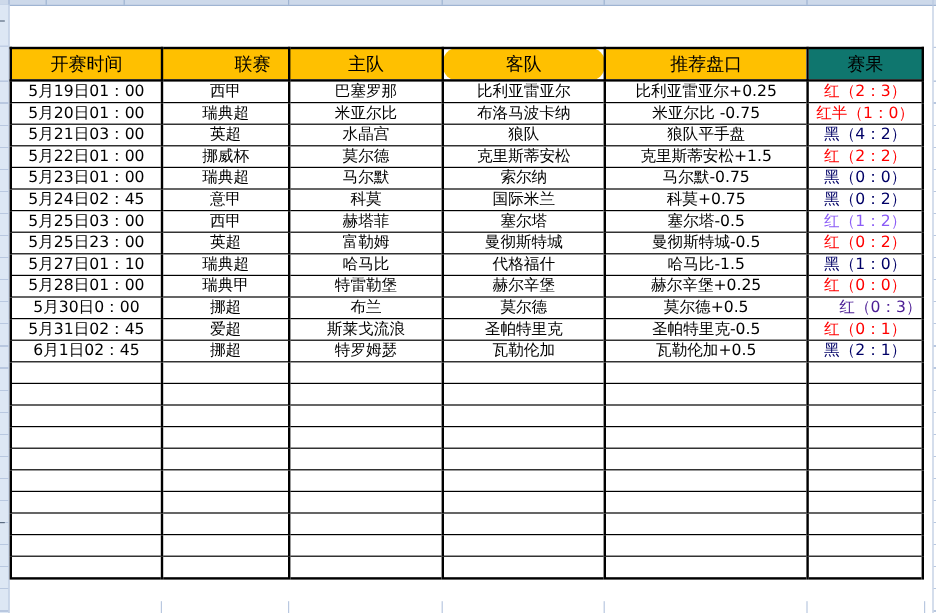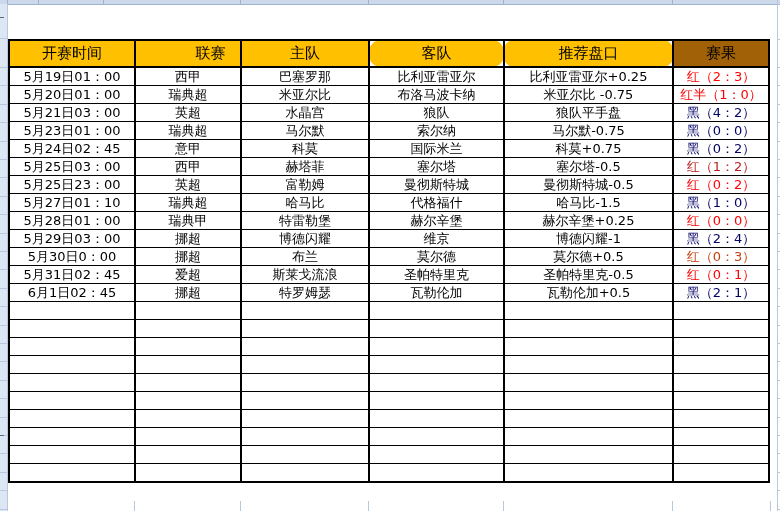--- a/index.html
+++ b/index.html
@@ -89,22 +89,22 @@
       <col style="width:135px">
         <col style="width:169px">
         <col style="width:96px">
     </colgroup>
     <thead>
       <tr>
         <th style="background: rgb(255, 192, 0); margin-left: 18px;">开赛时间</th>
         <th style="background: rgb(255, 192, 0); padding-left: 45px;">联赛</th>
         <th style="background: rgb(255, 192, 0);">主队</th>
         <th style="background: rgb(255, 192, 0); border-radius: 12px;">客队</th>
-        <th style="background: rgb(255, 192, 0); border-radius: 10px;">推荐盘口</th>
-        <th style="background: #a16207;">赛果</th>
+        <th style="background: rgb(255, 192, 0);">推荐盘口</th>
+        <th style="background: #0f766e;">赛果</th>
       </tr>
     </thead>
     <tbody>
         <tr>
           <td>5月19日01：00</td>
           <td>西甲</td>
           <td>巴塞罗那</td>
           <td>比利亚雷亚尔</td>
           <td>比利亚雷亚尔+0.25</td>
           <td style="color: rgb(255, 0, 0);">红（2：3）</td>
@@ -119,20 +119,28 @@
         </tr>
         <tr>
           <td>5月21日03：00</td>
           <td>英超</td>
           <td>水晶宫</td>
           <td>狼队</td>
           <td>狼队平手盘</td>
           <td style="color: rgb(0, 0, 102);">黑（4：2）</td>
         </tr>
         <tr>
+          <td>5月22日01：00</td>
+          <td>挪威杯</td>
+          <td>莫尔德</td>
+          <td>克里斯蒂安松</td>
+          <td>克里斯蒂安松+1.5</td>
+          <td style="color: rgb(255, 0, 0);">红（2：2）</td>
+        </tr>
+        <tr>
           <td>5月23日01：00</td>
           <td>瑞典超</td>
           <td>马尔默</td>
           <td>索尔纳</td>
           <td>马尔默-0.75</td>
           <td style="color: rgb(0, 0, 102);">黑（0：0）</td>
         </tr>
         <tr>
           <td>5月24日02：45</td>
           <td>意甲</td>
@@ -140,21 +148,21 @@
           <td>国际米兰</td>
           <td>科莫+0.75</td>
           <td style="color: rgb(0, 0, 102);">黑（0：2）</td>
         </tr>
         <tr>
           <td>5月25日03：00</td>
           <td>西甲</td>
           <td>赫塔菲</td>
           <td>塞尔塔</td>
           <td>塞尔塔-0.5</td>
-          <td style="color: #b91c1c;">红（1：2）</td>
+          <td style="color: #8b5cf6;">红（1：2）</td>
         </tr>
         <tr>
           <td>5月25日23：00</td>
           <td>英超</td>
           <td>富勒姆</td>
           <td>曼彻斯特城</td>
           <td>曼彻斯特城-0.5</td>
           <td style="color: rgb(255, 0, 0);">红（0：2）</td>
         </tr>
         <tr>
@@ -167,34 +175,26 @@
         </tr>
         <tr>
           <td>5月28日01：00</td>
           <td>瑞典甲</td>
           <td>特雷勒堡</td>
           <td>赫尔辛堡</td>
           <td>赫尔辛堡+0.25</td>
           <td style="color: rgb(255, 0, 0);">红（0：0）</td>
         </tr>
         <tr>
-          <td>5月29日03：00</td>
-          <td>挪超</td>
-          <td>博德闪耀</td>
-          <td>维京</td>
-          <td>博德闪耀-1</td>
-          <td style="color: rgb(0, 0, 102);">黑（2：4）</td>
-        </tr>
-        <tr>
           <td>5月30日0：00</td>
           <td>挪超</td>
           <td>布兰</td>
           <td>莫尔德</td>
           <td>莫尔德+0.5</td>
-          <td style="color: #c2410c;">红（0：3）</td>
+          <td style="color: #4c1d95; text-align: right;">红（0：3）</td>
         </tr>
         <tr>
           <td>5月31日02：45</td>
           <td>爱超</td>
           <td>斯莱戈流浪</td>
           <td>圣帕特里克</td>
           <td>圣帕特里克-0.5</td>
           <td style="color: rgb(255, 0, 0);">红（0：1）</td>
         </tr>
         <tr>

